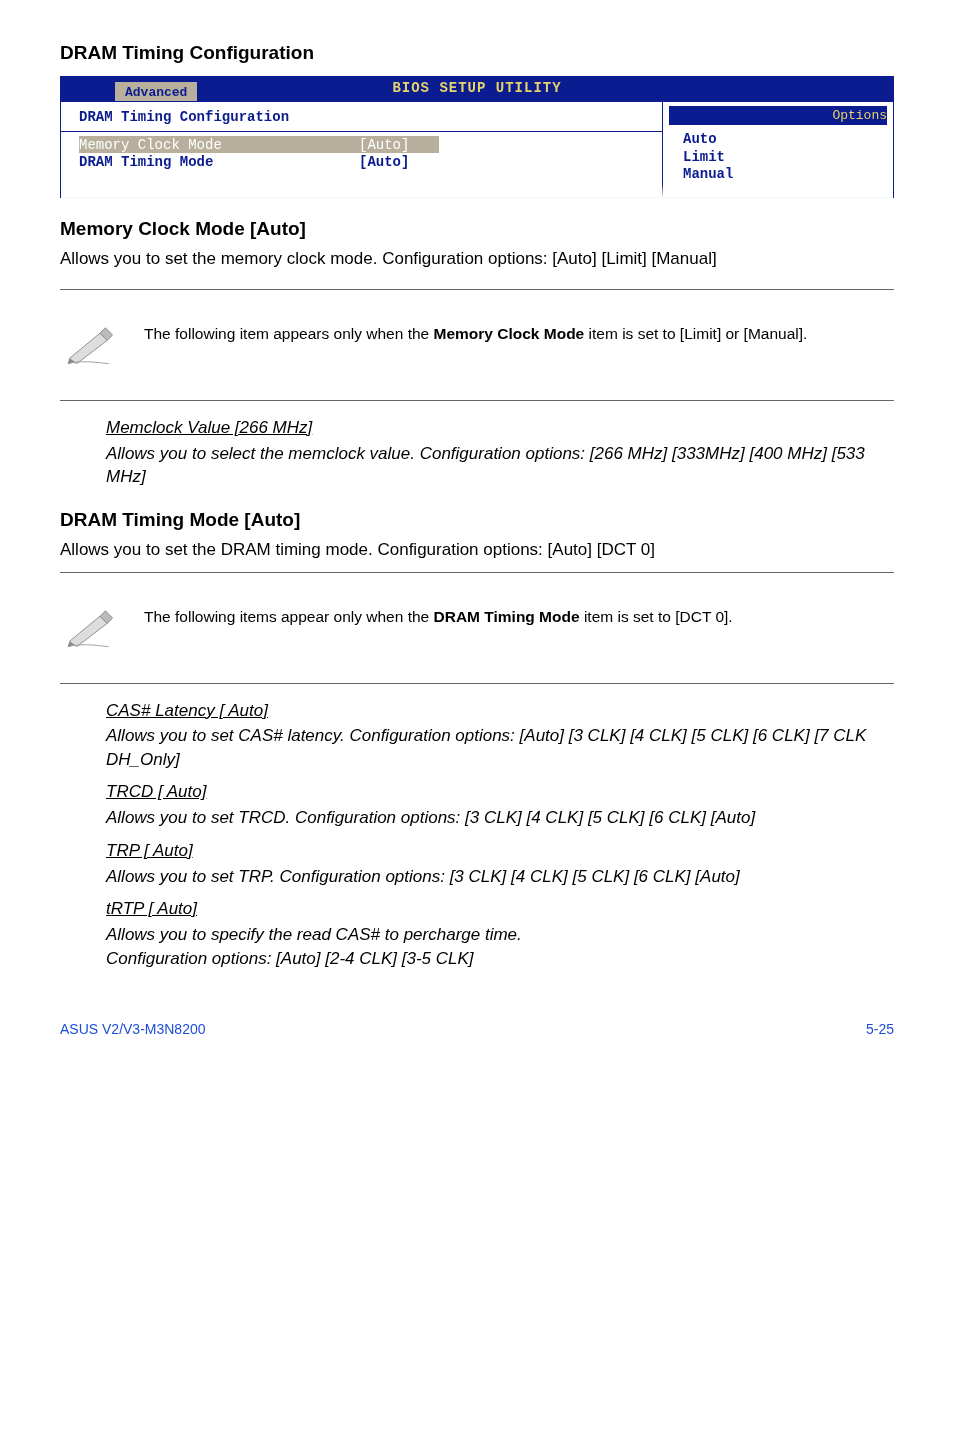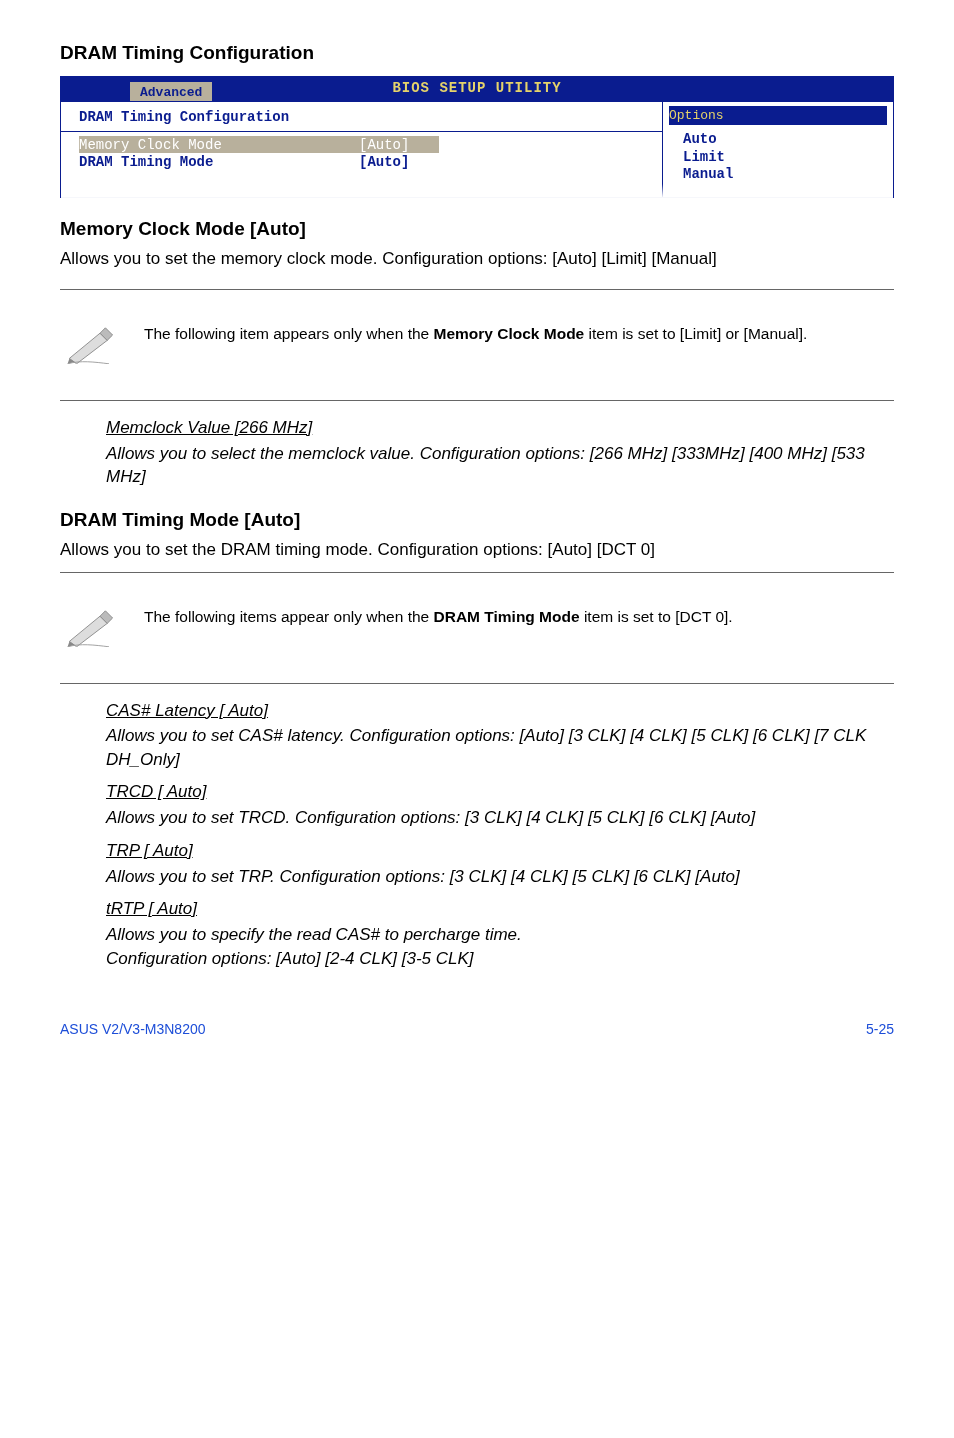--- a/index.html
+++ b/index.html
@@ -49,21 +49,21 @@
     position: absolute;
     left: 50%;
     transform: translateX(-50%);
     color: #e6d36a;
     font-weight: bold;
     font-size: 14px;
     letter-spacing: 1px;
   }
   .bios-header-tab {
     position: absolute;
-    left: 69px;
+    left: 54px;
     top: 5px;
     background: #b8b09c;
     padding: 2px 10px 0 10px;
     color: #0a1c8f;
     font-weight: bold;
     font-size: 13px;
     line-height: 17px;
   }
   .bios-body {
     display: flex;
@@ -96,21 +96,21 @@
   .bios-label { width: 280px; }
   .bios-val { width: 80px; }
   .row-sel .bios-label,
   .row-sel .bios-val { background: #b8b09c; color: #fff; }
   .row-sel .bios-label { display:inline-block; }
   .row-norm { color: #0a1c8f; font-weight: bold; }
 
   .bios-options-title {
     background: #0a1c8f;
     color: #e6d36a;
-    text-align: left;
+    text-align: right;
     font-size: 13px;
     padding: 1px 0;
     margin-bottom: 6px;
   }
   .bios-option-list { padding-left: 14px; color: #0a1c8f; font-weight: bold; font-size: 14px; line-height: 1.25; }
   .bios-fade {
     position: absolute; left:0; right:0; bottom:-1px; height:14px;
     background: linear-gradient(rgba(255,255,255,0), #fff);
   }
 

